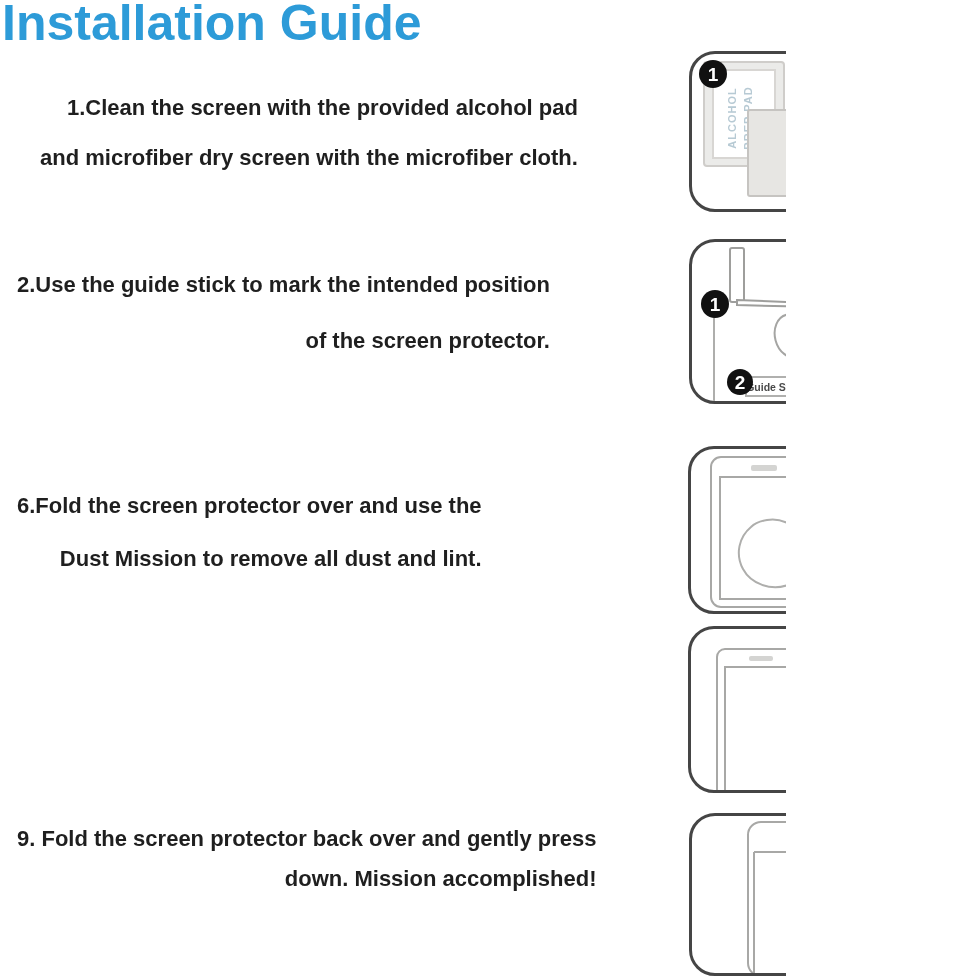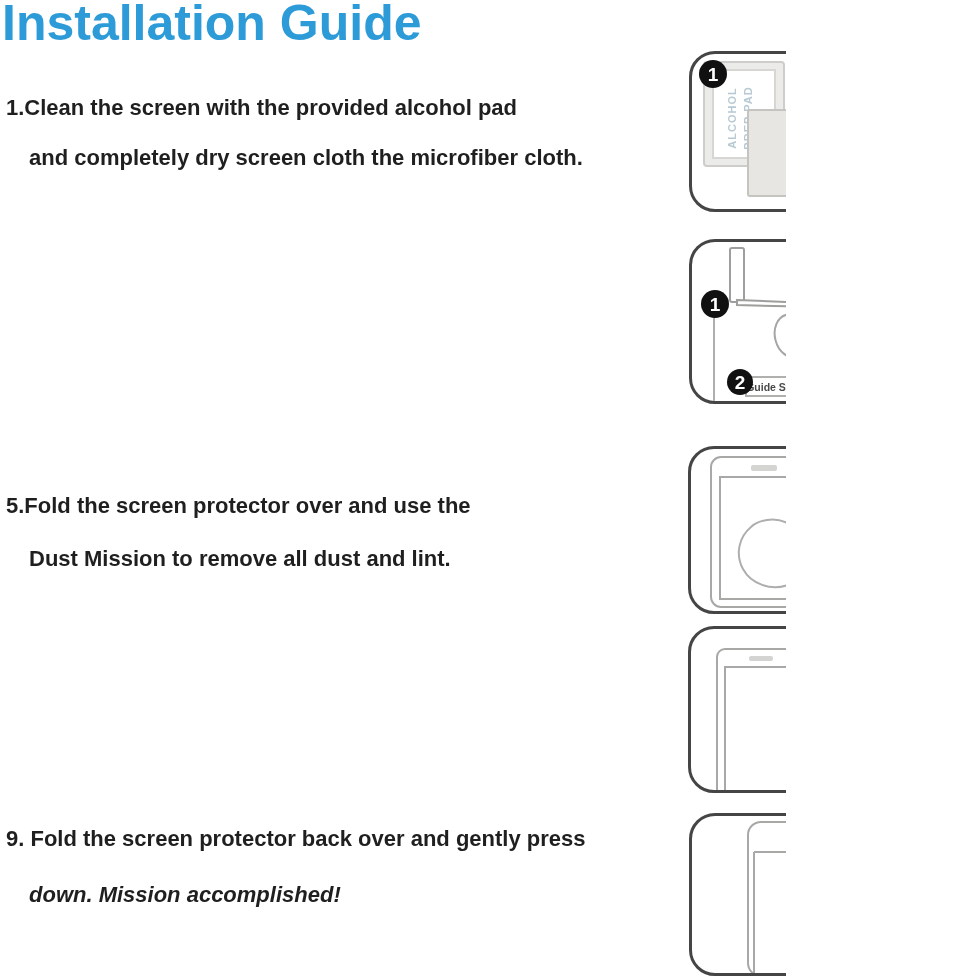--- a/index.html
+++ b/index.html
@@ -14,33 +14,34 @@
     position:absolute;
     left:2px;top:-6px;
     font-size:50px;
     font-weight:bold;
     letter-spacing:0px;
     color:#2D9BD8;
     white-space:nowrap;
   }
   .step{
     position:absolute;
-    left:6px;
+    left:17px;
     color:#1f1f1f;
     font-size:22px;
     font-weight:bold;
     line-height:28px;
     white-space:nowrap;
+    text-align:right;
   }
   .step .l2{padding-left:23px;}
   .s1{top:94px;}  .s1 .l2{margin-top:22px;}
   .s2{top:271px;} .s2 .l2{margin-top:28px;}
   .s3{top:492px;} .s3 .l2{margin-top:25px;}
   .s4{top:704px;}
-  .s5{top:825px;} .s5 .l2{margin-top:28px;font-style:italic;}
+  .s5{top:825px;} .s5 .l2{margin-top:12px;}
   .panel{
     position:absolute;
     box-sizing:border-box;
     border:3px solid #454545;
     border-radius:26px;
     background:#fff;
     overflow:hidden;
   }
   .p1{left:689px;top:51px;width:270px;height:161px;}
   .p2{left:689px;top:239px;width:270px;height:165px;}
@@ -61,24 +62,28 @@
 </style>
 </head>
 <body>
 
 <div id="canvas">
 
   <div class="page-title">Installation Guide</div>
 
   <div class="step s1">
     <div class="l1">1.Clean the screen with the provided alcohol pad</div>
-    <div class="l2">and completely dry screen cloth the microfiber cloth.</div>
+    <div class="l2">and microfiber dry screen with the microfiber cloth.</div>
+  </div>
+  <div class="step s2">
+    <div class="l1">2.Use the guide stick to mark the intended position</div>
+    <div class="l2">of the screen protector.</div>
   </div>
   <div class="step s3">
-    <div class="l1">5.Fold the screen protector over and use the</div>
+    <div class="l1">6.Fold the screen protector over and use the</div>
     <div class="l2">Dust Mission to remove all dust and lint.</div>
   </div>
   <div class="step s5">
     <div class="l1">9. Fold the screen protector back over and gently press</div>
     <div class="l2">down. Mission accomplished!</div>
   </div>
 
   <div class="panel p1">
     <svg viewBox="0 0 264 155">
       <g stroke-width="2" fill="none">

